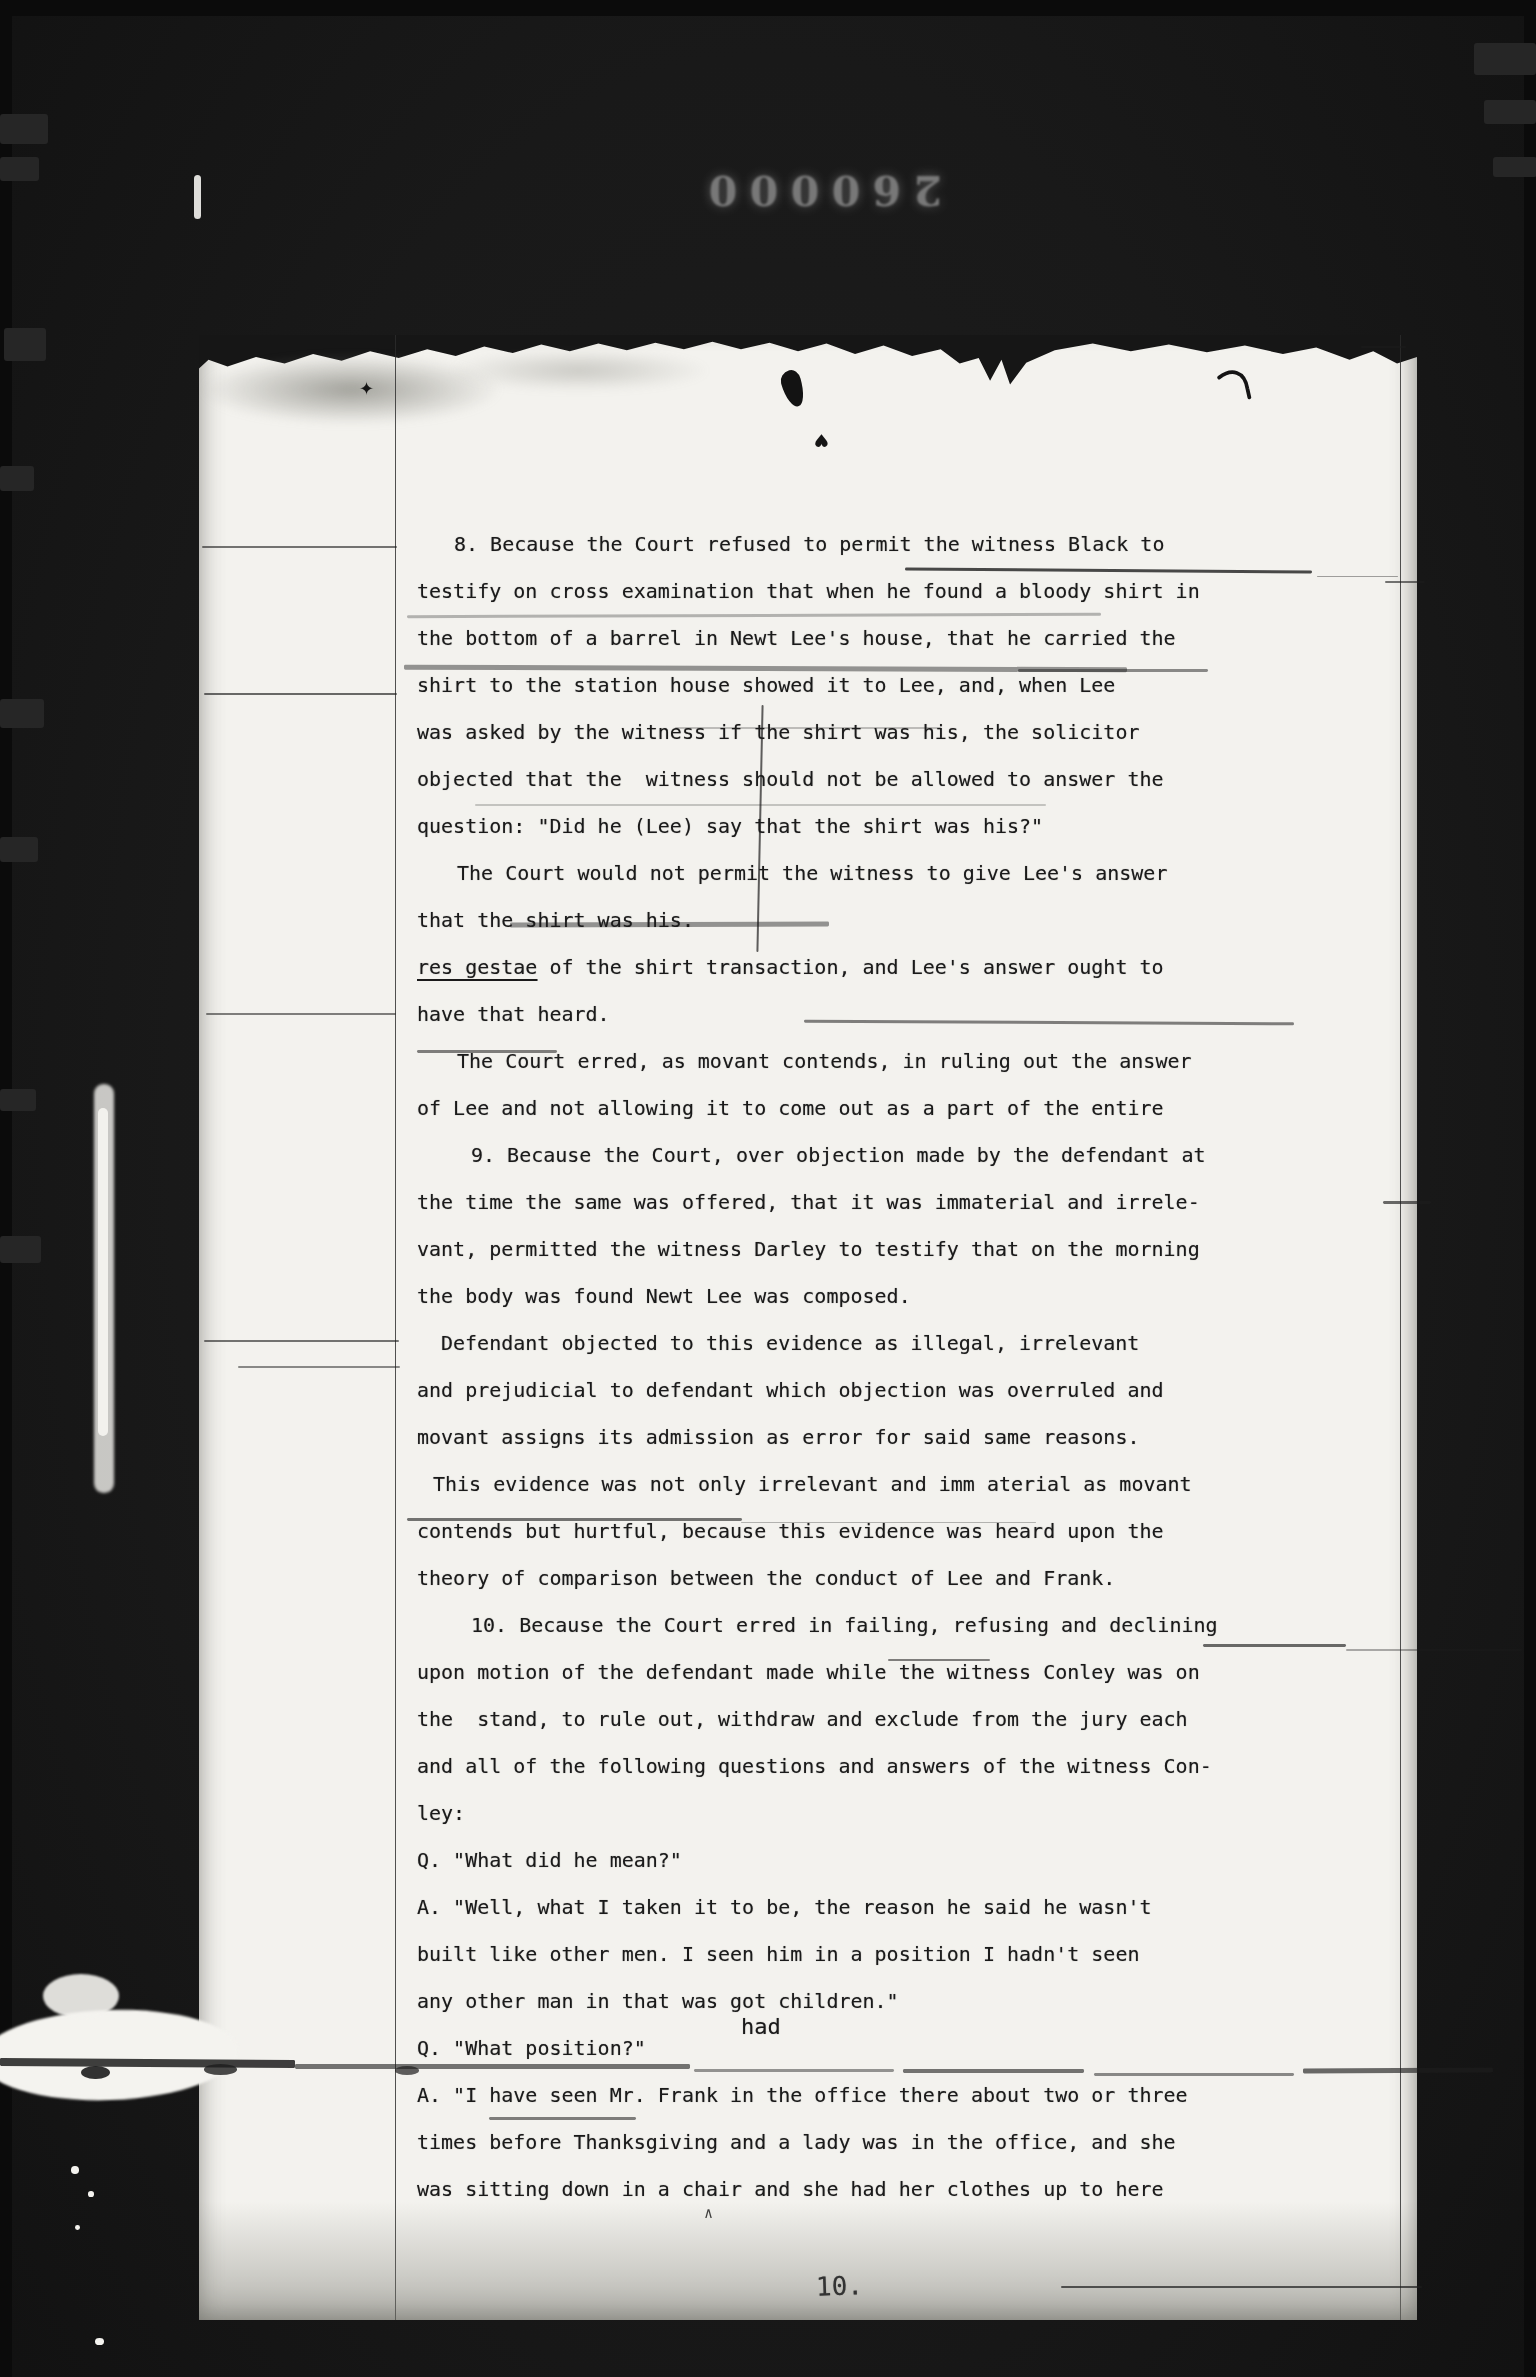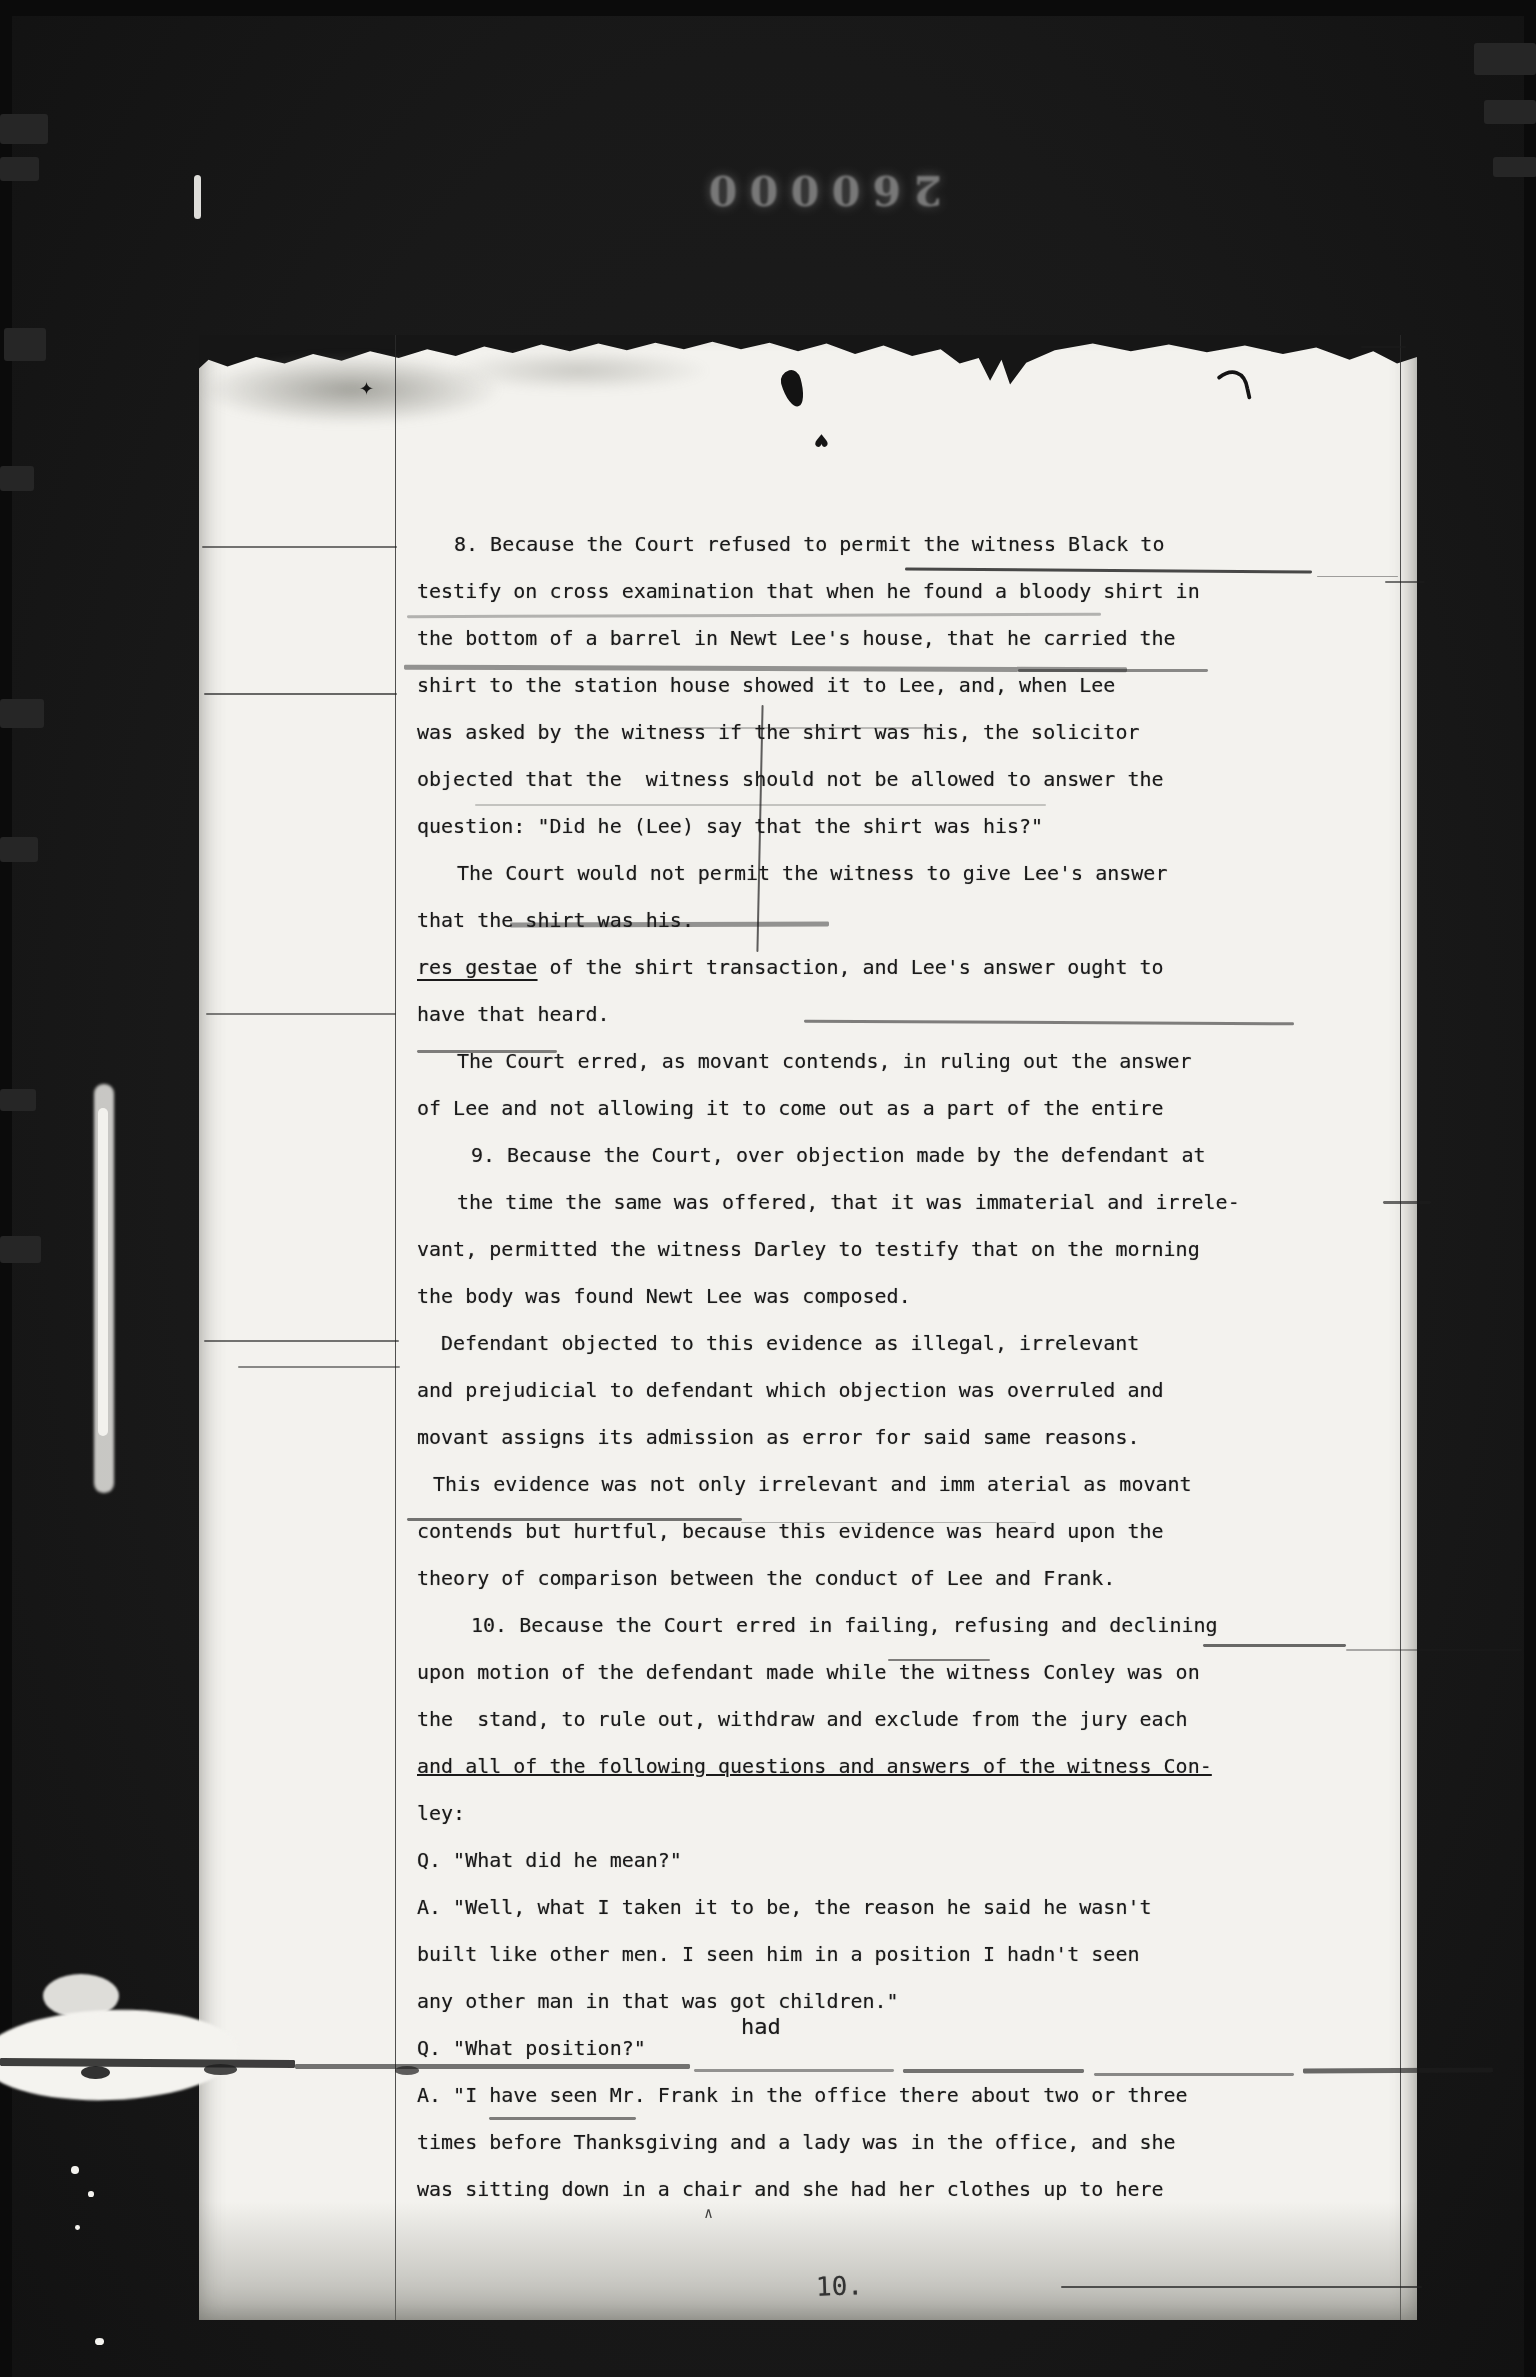--- a/index.html
+++ b/index.html
@@ -86,33 +86,33 @@
       <div class="line" style="padding-left: 0px;">was asked by the witness if the shirt was his, the solicitor</div>
       <div class="line" style="padding-left: 0px;">objected that the  witness should not be allowed to answer the</div>
       <div class="line" style="padding-left: 0px;">question: "Did he (Lee) say that the shirt was his?"</div>
       <div class="line" style="padding-left: 40px;">The Court would not permit the witness to give Lee's answer</div>
       <div class="line" style="padding-left: 0px;">that the shirt was his.</div>
       <div class="line" style="padding-left: 0px;"><span class="u">res gestae</span> of the shirt transaction, and Lee's answer ought to</div>
       <div class="line" style="padding-left: 0px;">have that heard.</div>
       <div class="line" style="padding-left: 40px;">The Court erred, as movant contends, in ruling out the answer</div>
       <div class="line" style="padding-left: 0px;">of Lee and not allowing it to come out as a part of the entire</div>
       <div class="line" style="padding-left: 54px;">9. Because the Court, over objection made by the defendant at</div>
-      <div class="line" style="padding-left: 0px; margin-left: 40px;">the time the same was offered, that it was immaterial and irrele-</div>
+      <div class="line" style="padding-left: 0px;">the time the same was offered, that it was immaterial and irrele-</div>
       <div class="line" style="padding-left: 0px;">vant, permitted the witness Darley to testify that on the morning</div>
       <div class="line" style="padding-left: 0px;">the body was found Newt Lee was composed.</div>
       <div class="line" style="padding-left: 24px;">Defendant objected to this evidence as illegal, irrelevant</div>
       <div class="line" style="padding-left: 0px;">and prejudicial to defendant which objection was overruled and</div>
       <div class="line" style="padding-left: 0px;">movant assigns its admission as error for said same reasons.</div>
       <div class="line" style="padding-left: 16px;">This evidence was not only irrelevant and imm aterial as movant</div>
       <div class="line" style="padding-left: 0px;">contends but hurtful, because this evidence was heard upon the</div>
       <div class="line" style="padding-left: 0px;">theory of comparison between the conduct of Lee and Frank.</div>
       <div class="line" style="padding-left: 54px;">10. Because the Court erred in failing, refusing and declining</div>
       <div class="line" style="padding-left: 0px;">upon motion of the defendant made while the witness Conley was on</div>
       <div class="line" style="padding-left: 0px;">the  stand, to rule out, withdraw and exclude from the jury each</div>
-      <div class="line" style="padding-left: 0px; text-decoration: underline;">and all of the following questions and answers of the witness Con-</div>
+      <div class="line" style="padding-left: 0px;">and all of the following questions and answers of the witness Con-</div>
       <div class="line" style="padding-left: 0px;">ley:</div>
       <div class="line" style="padding-left: 0px;">Q. "What did he mean?"</div>
       <div class="line" style="padding-left: 0px;">A. "Well, what I taken it to be, the reason he said he wasn't</div>
       <div class="line" style="padding-left: 0px;">built like other men. I seen him in a position I hadn't seen</div>
       <div class="line" style="padding-left: 0px;">any other man in that was got children."</div>
       <div class="line" style="padding-left: 0px;">Q. "What position?"</div>
       <div class="line" style="padding-left: 0px;">A. "I have seen Mr. Frank in the office there about two or three</div>
       <div class="line" style="padding-left: 0px;">times before Thanksgiving and a lady was in the office, and she</div>
       <div class="line" style="padding-left: 0px;">was sitting down in a chair and she had her clothes up to here</div>
     </div>

